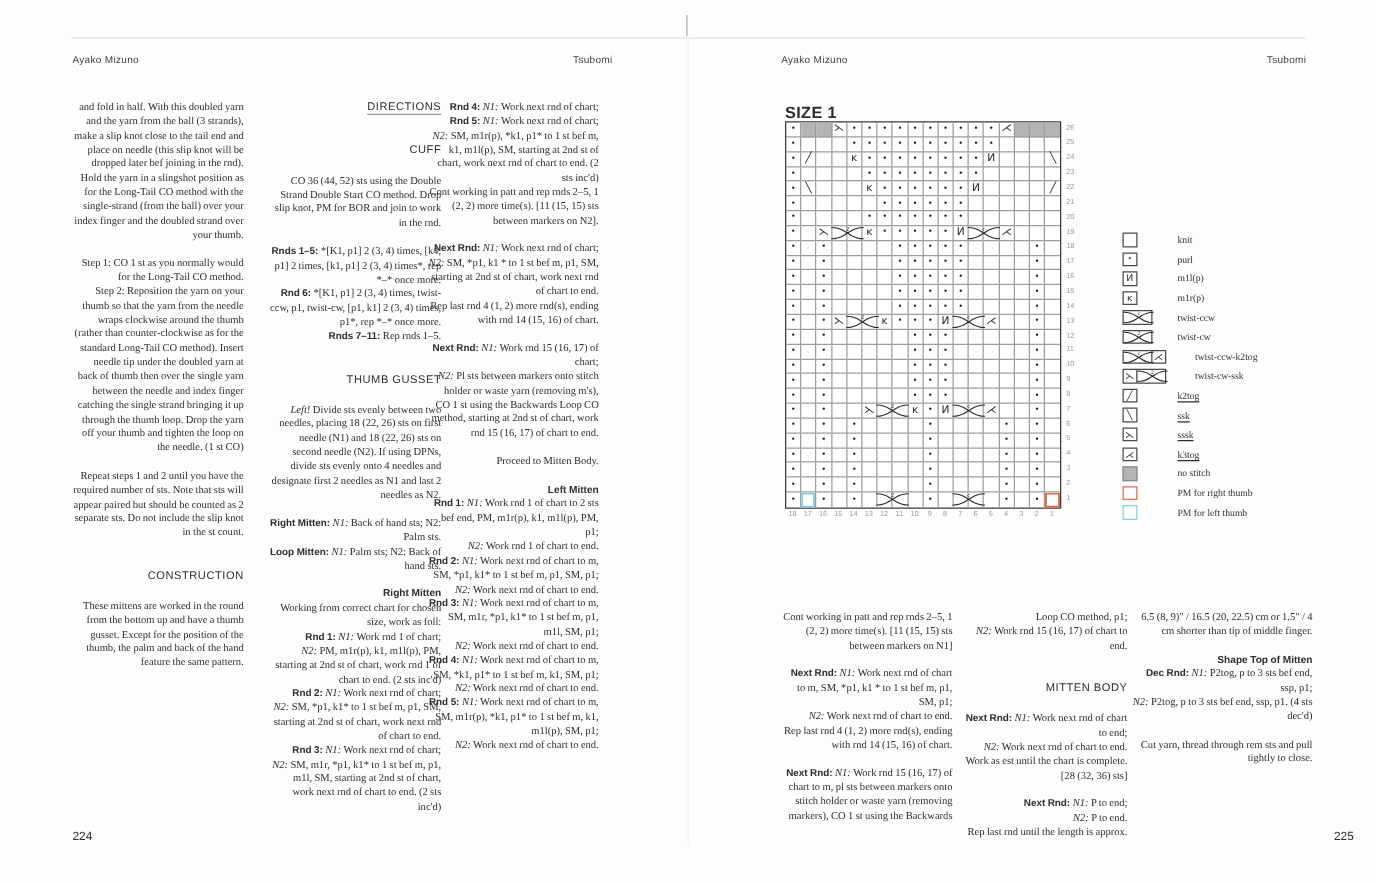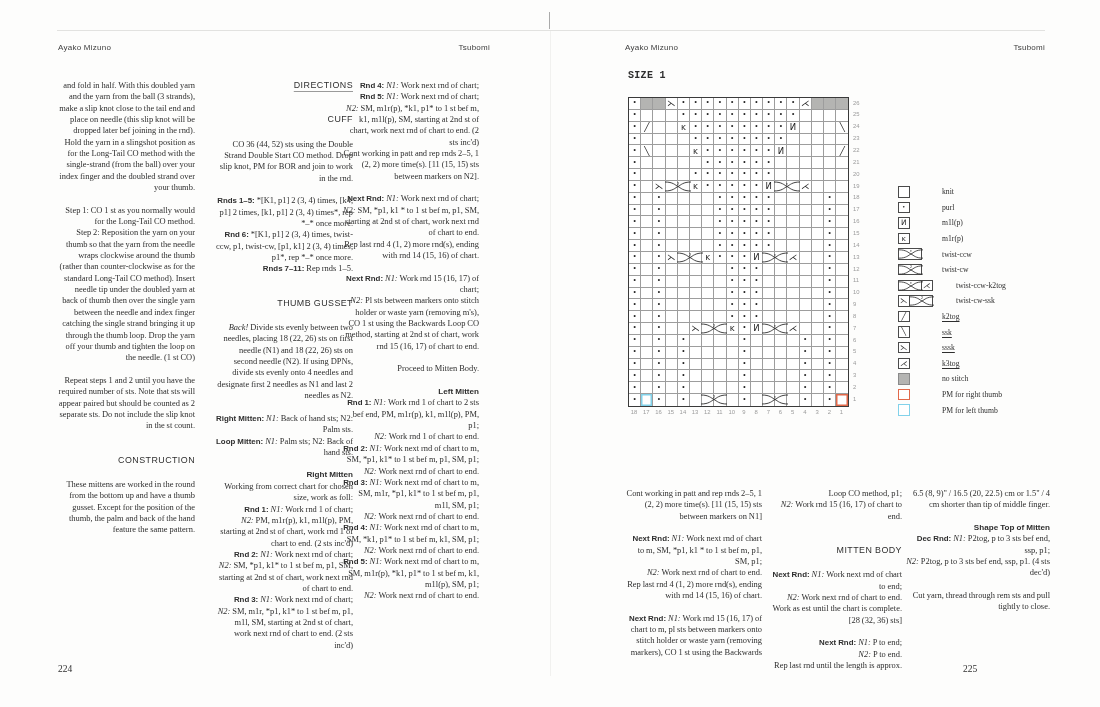--- a/index.html
+++ b/index.html
@@ -3,34 +3,34 @@
 <meta charset="utf-8">
 <style>
   html,body{margin:0;padding:0}
   body{width:1100px;height:707px;background:#fdfdfc;position:relative;overflow:hidden;
        font-family:"Liberation Serif",serif;color:#2e2e2e}
   .trim{position:absolute;left:57px;top:30px;width:988px;height:1px;background:#e2e2e0}
   .cropmark{position:absolute;left:549px;top:12px;width:1px;height:17px;background:#aaa}
   .gutter{position:absolute;left:550px;top:31px;width:1px;height:645px;background:#f1f1ef}
   .hdr{position:absolute;top:43px;font-family:"Liberation Sans",sans-serif;font-size:8px;
        color:#3d3d3d;letter-spacing:.25px}
-  .pageno{position:absolute;top:664px;font-family:Liberation Serif, serif;font-size:9.5px;color:#2e2e2e}
+  .pageno{position:absolute;top:664px;font-family:Liberation Sans, sans-serif;font-size:9.5px;color:#2e2e2e}
   .col{position:absolute;width:137px;font-size:8.45px;line-height:11.35px;text-align:right;word-spacing:-0.2px}
   .blk{margin:0}
   .blk.gap{margin-top:11.3px}
   .blk.h{font-family:"Liberation Sans",sans-serif;font-size:8.9px;letter-spacing:.45px;
          color:#2e2e2e;margin:23px 0 13px 0;font-weight:normal}
   .blk.h:first-child{margin-top:0}
   .blk.hu{text-decoration:underline;text-underline-offset:3px;text-decoration-color:#9a9a9a}
   .blk.b{font-family:"Liberation Sans",sans-serif;font-weight:bold;font-size:8.1px;margin-top:11.3px}
   .lead{font-family:"Liberation Sans",sans-serif;font-weight:bold;font-size:7.9px}
   .il{font-style:italic}
   
-  .size-label{position:absolute;left:628px;top:70px;font-family:Liberation Mono, monospace;
-              font-weight:bold;font-size:10px;letter-spacing:.3px;color:#2e2e2e}
+  .size-label{position:absolute;left:628px;top:82px;font-family:Liberation Sans, sans-serif;
+              font-weight:bold;font-size:13px;letter-spacing:.3px;color:#2e2e2e}
   #grid{position:absolute;left:628px;top:97px;display:grid;grid-template-columns:repeat(18,12.2px);
         grid-auto-rows:11.85px;border:1px solid #3a3a3a;background:#fff}
   .cell{position:relative;border-right:1px solid #9d9d9d;border-bottom:1px solid #9d9d9d;
         box-sizing:border-box;display:flex;align-items:center;justify-content:center;color:#1f1f1f}
   .cell.c18{border-right:none}.cell.r1{border-bottom:none}
   .cell.gray{background:#b4b4b2}
   .cell.pml{box-shadow:inset 0 0 0 1.5px #82d2ea}
   .cell.pmr{box-shadow:inset 0 0 0 1.5px #e2694a}
   .dot{font-size:8px;line-height:1;transform:translateY(-0.5px)}
   .gl{font-size:8.5px;line-height:1;font-family:"DejaVu Sans",sans-serif}
@@ -69,21 +69,21 @@
       <div class="blk p">These mittens are worked in the round from the bottom up and have a thumb gusset. Except for the position of the thumb, the palm and back of the hand feature the same pattern.</div>
     </div>
   <div class="col" style="left:216px;top:80px">
       <div class="blk h hu">DIRECTIONS</div>
       <div class="blk h">CUFF</div>
       <div class="blk p">CO 36 (44, 52) sts using the Double Strand Double Start CO method. Drop slip knot, PM for BOR and join to work in the rnd.</div>
       <div class="blk p gap"><span class="lead">Rnds 1–5: </span>*[K1, p1] 2 (3, 4) times, [k4, p1] 2 times, [k1, p1] 2 (3, 4) times*, rep *–* once more.</div>
       <div class="blk p"><span class="lead">Rnd 6: </span>*[K1, p1] 2 (3, 4) times, twist-ccw, p1, twist-cw, [p1, k1] 2 (3, 4) times, p1*, rep *–* once more.</div>
       <div class="blk p"><span class="lead">Rnds 7–11: </span>Rep rnds 1–5.</div>
       <div class="blk h">THUMB GUSSET</div>
-      <div class="blk p"><span class="il">Back! </span>Divide sts evenly between two needles, placing 18 (22, 26) sts on first needle (N1) and 18 (22, 26) sts on second needle (N2). If using DPNs, divide sts evenly onto 4 needles and designate first 2 needles as N1 and last 2 needles as N2.</div>
+      <div class="blk p"><span class="il">Left! </span>Divide sts evenly between two needles, placing 18 (22, 26) sts on first needle (N1) and 18 (22, 26) sts on second needle (N2). If using DPNs, divide sts evenly onto 4 needles and designate first 2 needles as N1 and last 2 needles as N2.</div>
       <div class="blk p gap"><span class="lead">Right Mitten: </span><span class="il">N1: </span>Back of hand sts; N2: Palm sts.</div>
       <div class="blk p"><span class="lead">Loop Mitten: </span><span class="il">N1: </span>Palm sts; N2: Back of hand sts.</div>
       <div class="blk b">Right Mitten</div>
       <div class="blk p">Working from correct chart for chosen size, work as foll:</div>
       <div class="blk p"><span class="lead">Rnd 1: </span><span class="il">N1: </span>Work rnd 1 of chart;</div>
       <div class="blk p"><span class="il">N2: </span>PM, m1r(p), k1, m1l(p), PM, starting at 2nd st of chart, work rnd 1 of chart to end. (2 sts inc'd)</div>
       <div class="blk p"><span class="lead">Rnd 2: </span><span class="il">N1: </span>Work next rnd of chart;</div>
       <div class="blk p"><span class="il">N2: </span>SM, *p1, k1* to 1 st bef m, p1, SM, starting at 2nd st of chart, work next rnd of chart to end.</div>
       <div class="blk p"><span class="lead">Rnd 3: </span><span class="il">N1: </span>Work next rnd of chart;</div>
       <div class="blk p"><span class="il">N2: </span>SM, m1r, *p1, k1* to 1 st bef m, p1, m1l, SM, starting at 2nd st of chart, work next rnd of chart to end. (2 sts inc'd)</div>
@@ -1252,14 +1252,14 @@
       <div class="blk p"><span class="il">N2: </span>P to end.</div>
       <div class="blk p">Rep last rnd until the length is approx.</div>
     </div>
   <div class="col" style="left:905px;top:488px;width:145px">
       <div class="blk p">6.5 (8, 9)" / 16.5 (20, 22.5) cm or 1.5" / 4 cm shorter than tip of middle finger.</div>
       <div class="blk b">Shape Top of Mitten</div>
       <div class="blk p"><span class="lead">Dec Rnd: </span><span class="il">N1: </span>P2tog, p to 3 sts bef end, ssp, p1;</div>
       <div class="blk p"><span class="il">N2: </span>P2tog, p to 3 sts bef end, ssp, p1. (4 sts dec'd)</div>
       <div class="blk p gap">Cut yarn, thread through rem sts and pull tightly to close.</div>
     </div>
-  <div class="pageno" style="left:963px;width:90px;text-align:left">225</div>
+  <div class="pageno" style="left:993px;width:90px;text-align:right">225</div>
 </div>
 
 </body></html>

